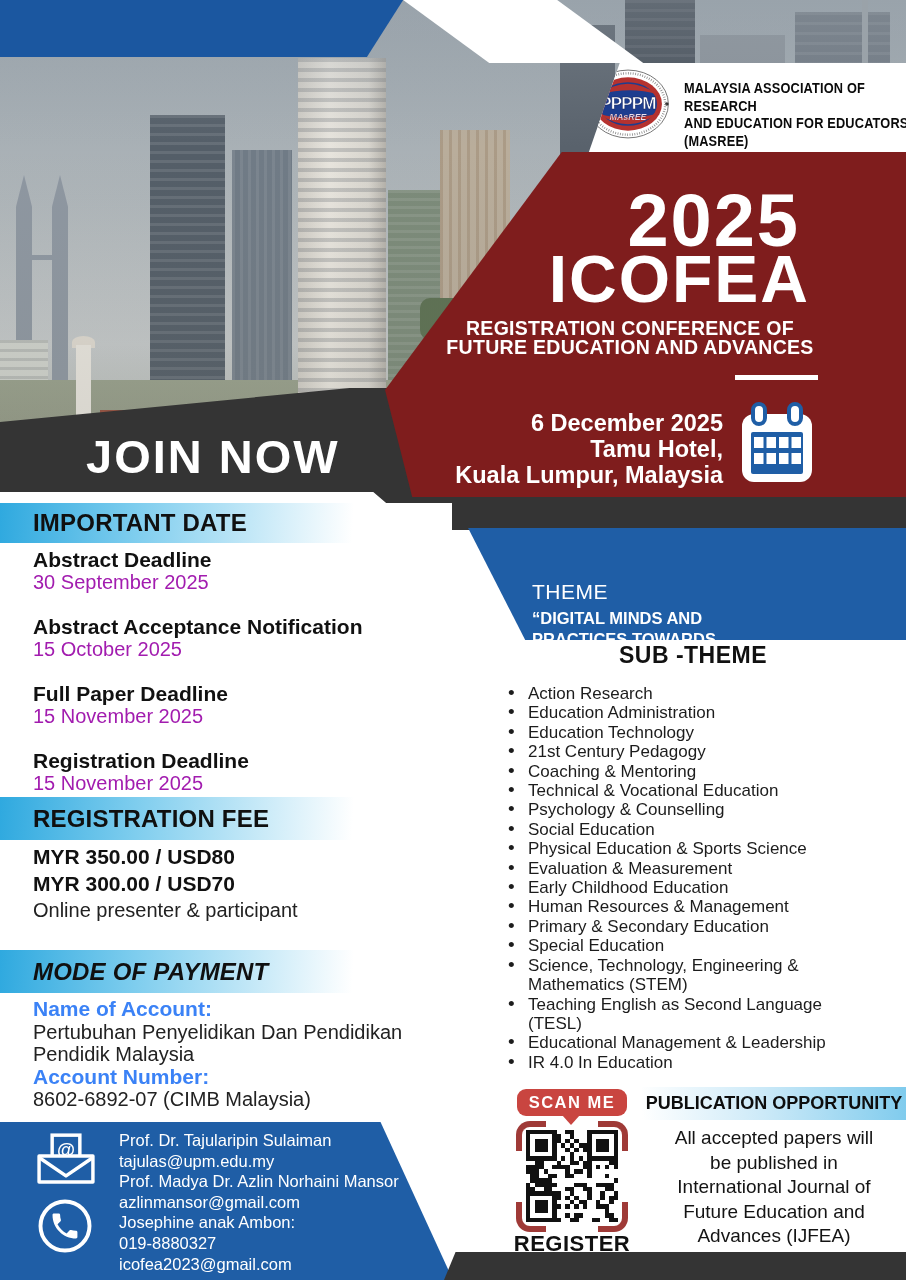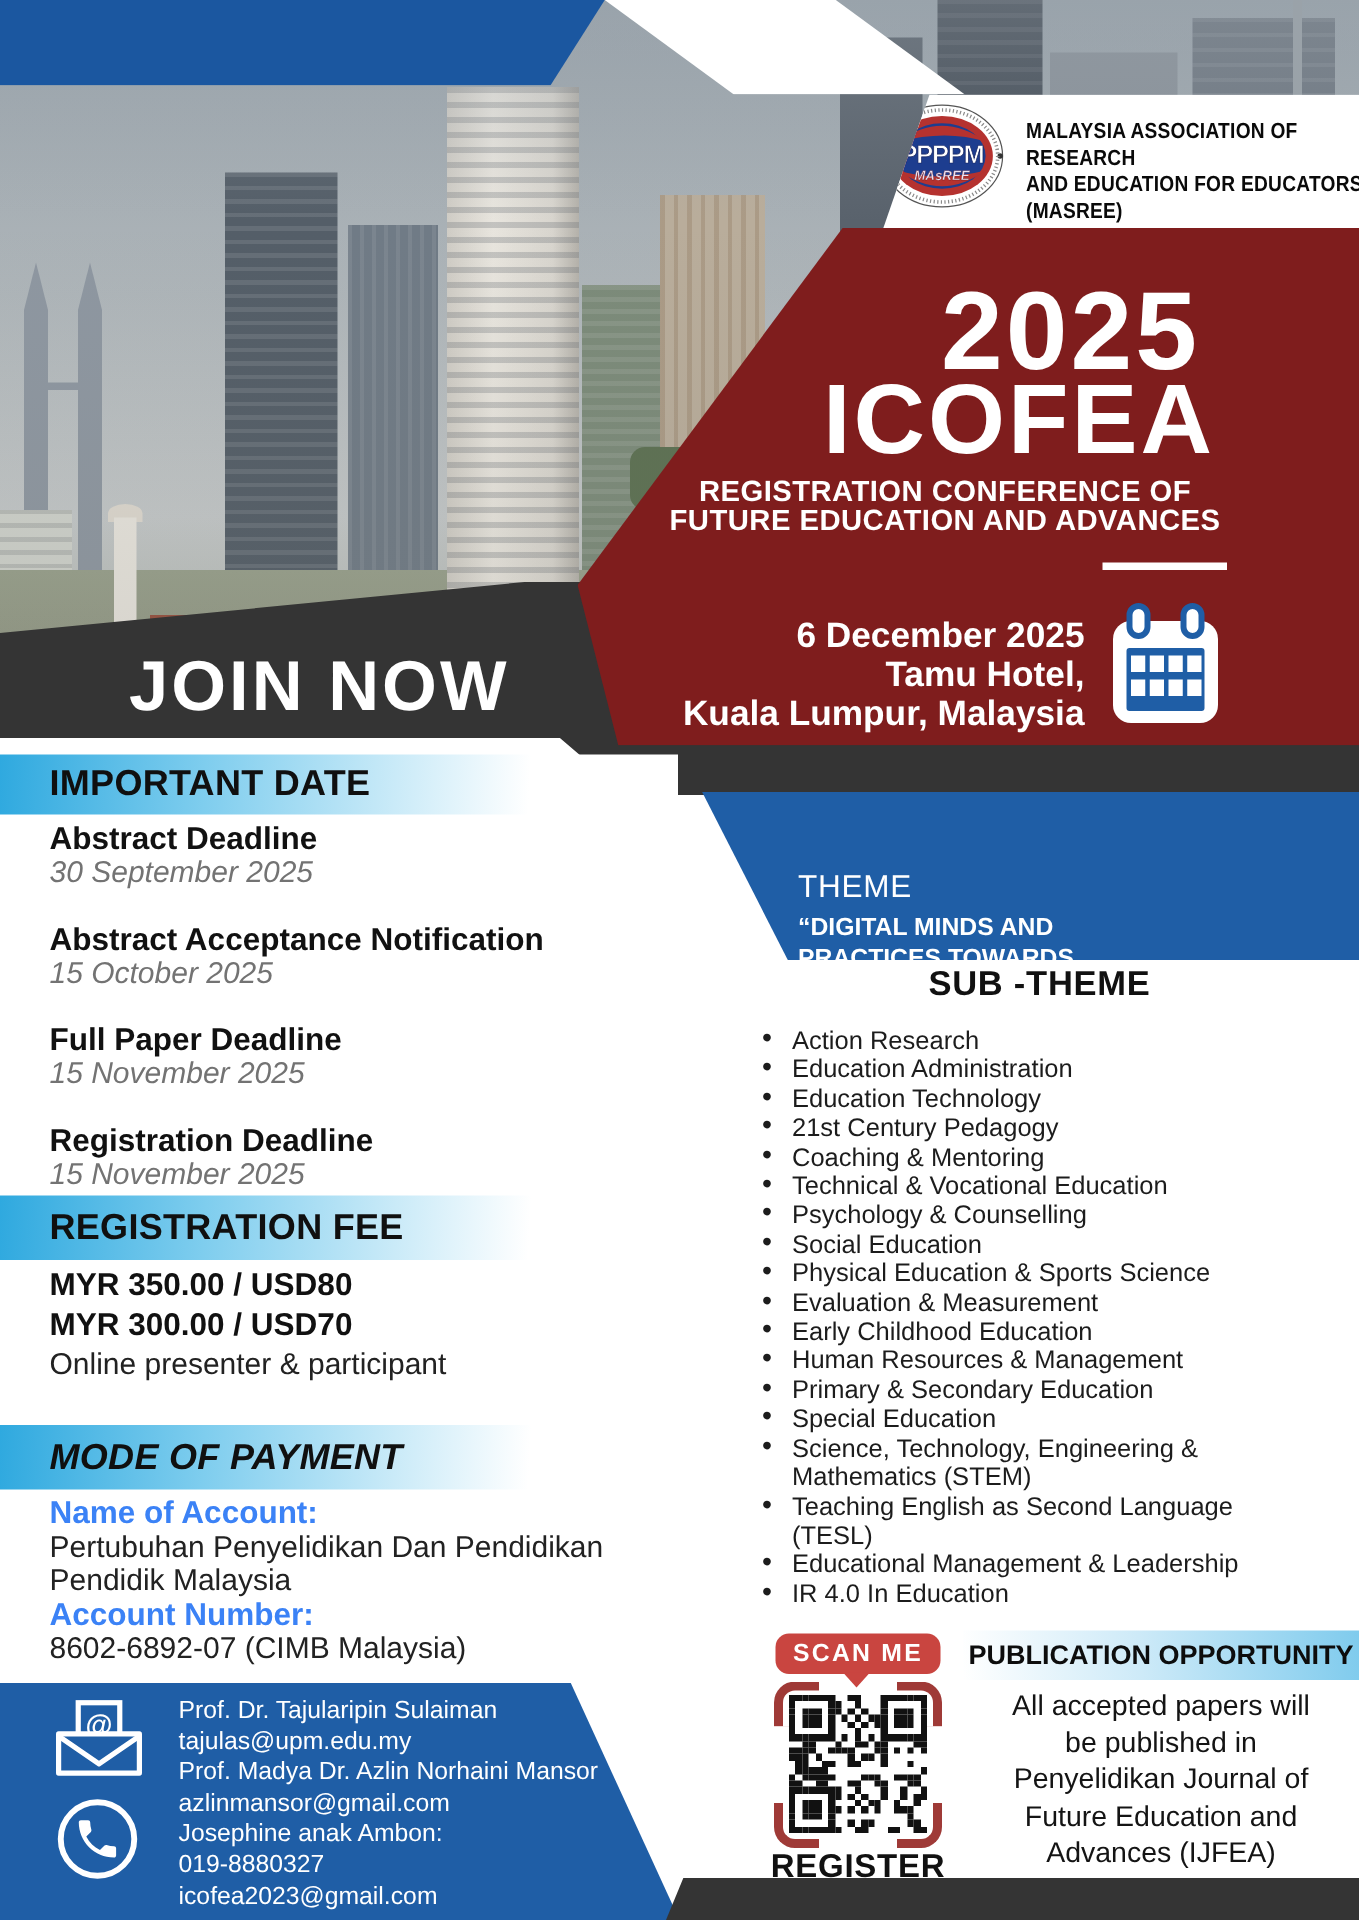--- a/index.html
+++ b/index.html
@@ -45,21 +45,21 @@
   
   .hband{position:absolute;left:0;width:452px;height:40px;display:flex;align-items:center;
          padding-left:33px;font-size:24px;font-weight:800;color:#101010;letter-spacing:.2px;
          background:linear-gradient(93deg,#2fa9df 0%,#7ecdee 30%,#ffffff 78%);}
   #band-imp{top:503px;}
   #band-reg{top:797px;height:43px;}
   #band-pay{top:950px;height:43px;font-style:italic;}
 
   #imp-list{position:absolute;left:33px;top:548px;width:420px;}
   .id-label{font-size:21px;font-weight:800;color:#111;line-height:23px;}
-  .id-value{font-size:20px;color:#737373;line-height:23px;margin-bottom:21px;font-style:italic;}
+  .id-value{font-size:20px;color:#a21caf;line-height:23px;margin-bottom:21px;}
 
   #fee-list{position:absolute;left:33px;top:845px;width:430px;}
   .fee-price{font-size:21px;font-weight:800;color:#111;line-height:24px;margin-bottom:3px;}
   .fee-desc{font-size:20px;color:#222;line-height:23px;margin-bottom:7px;}
 
   #payment{position:absolute;left:33px;top:998px;width:430px;font-size:20px;color:#222;line-height:22.5px;}
   .pay-label{font-size:21px;font-weight:800;color:#3b82f6;}
 
   
   .theme{position:absolute;left:430px;top:528px;width:476px;height:112px;background:#1f5ea6;
@@ -740,19 +740,19 @@
         <span class="b"></span>
         <span class="b"></span>
       </div>
   </div>
   <div class="register">REGISTER NOW</div>
 
   <div class="pub-band">PUBLICATION OPPORTUNITY</div>
   <div id="pub-body">
       <div>All accepted papers will</div>
       <div>be published in</div>
-      <div>Penyelidikan Journal of</div>
+      <div>International Journal of</div>
       <div>Future Education and</div>
       <div>Advances (IJFEA)</div>
     </div>
 
   <div class="bottom-bar"></div>
 </div>
 
 </body></html>

